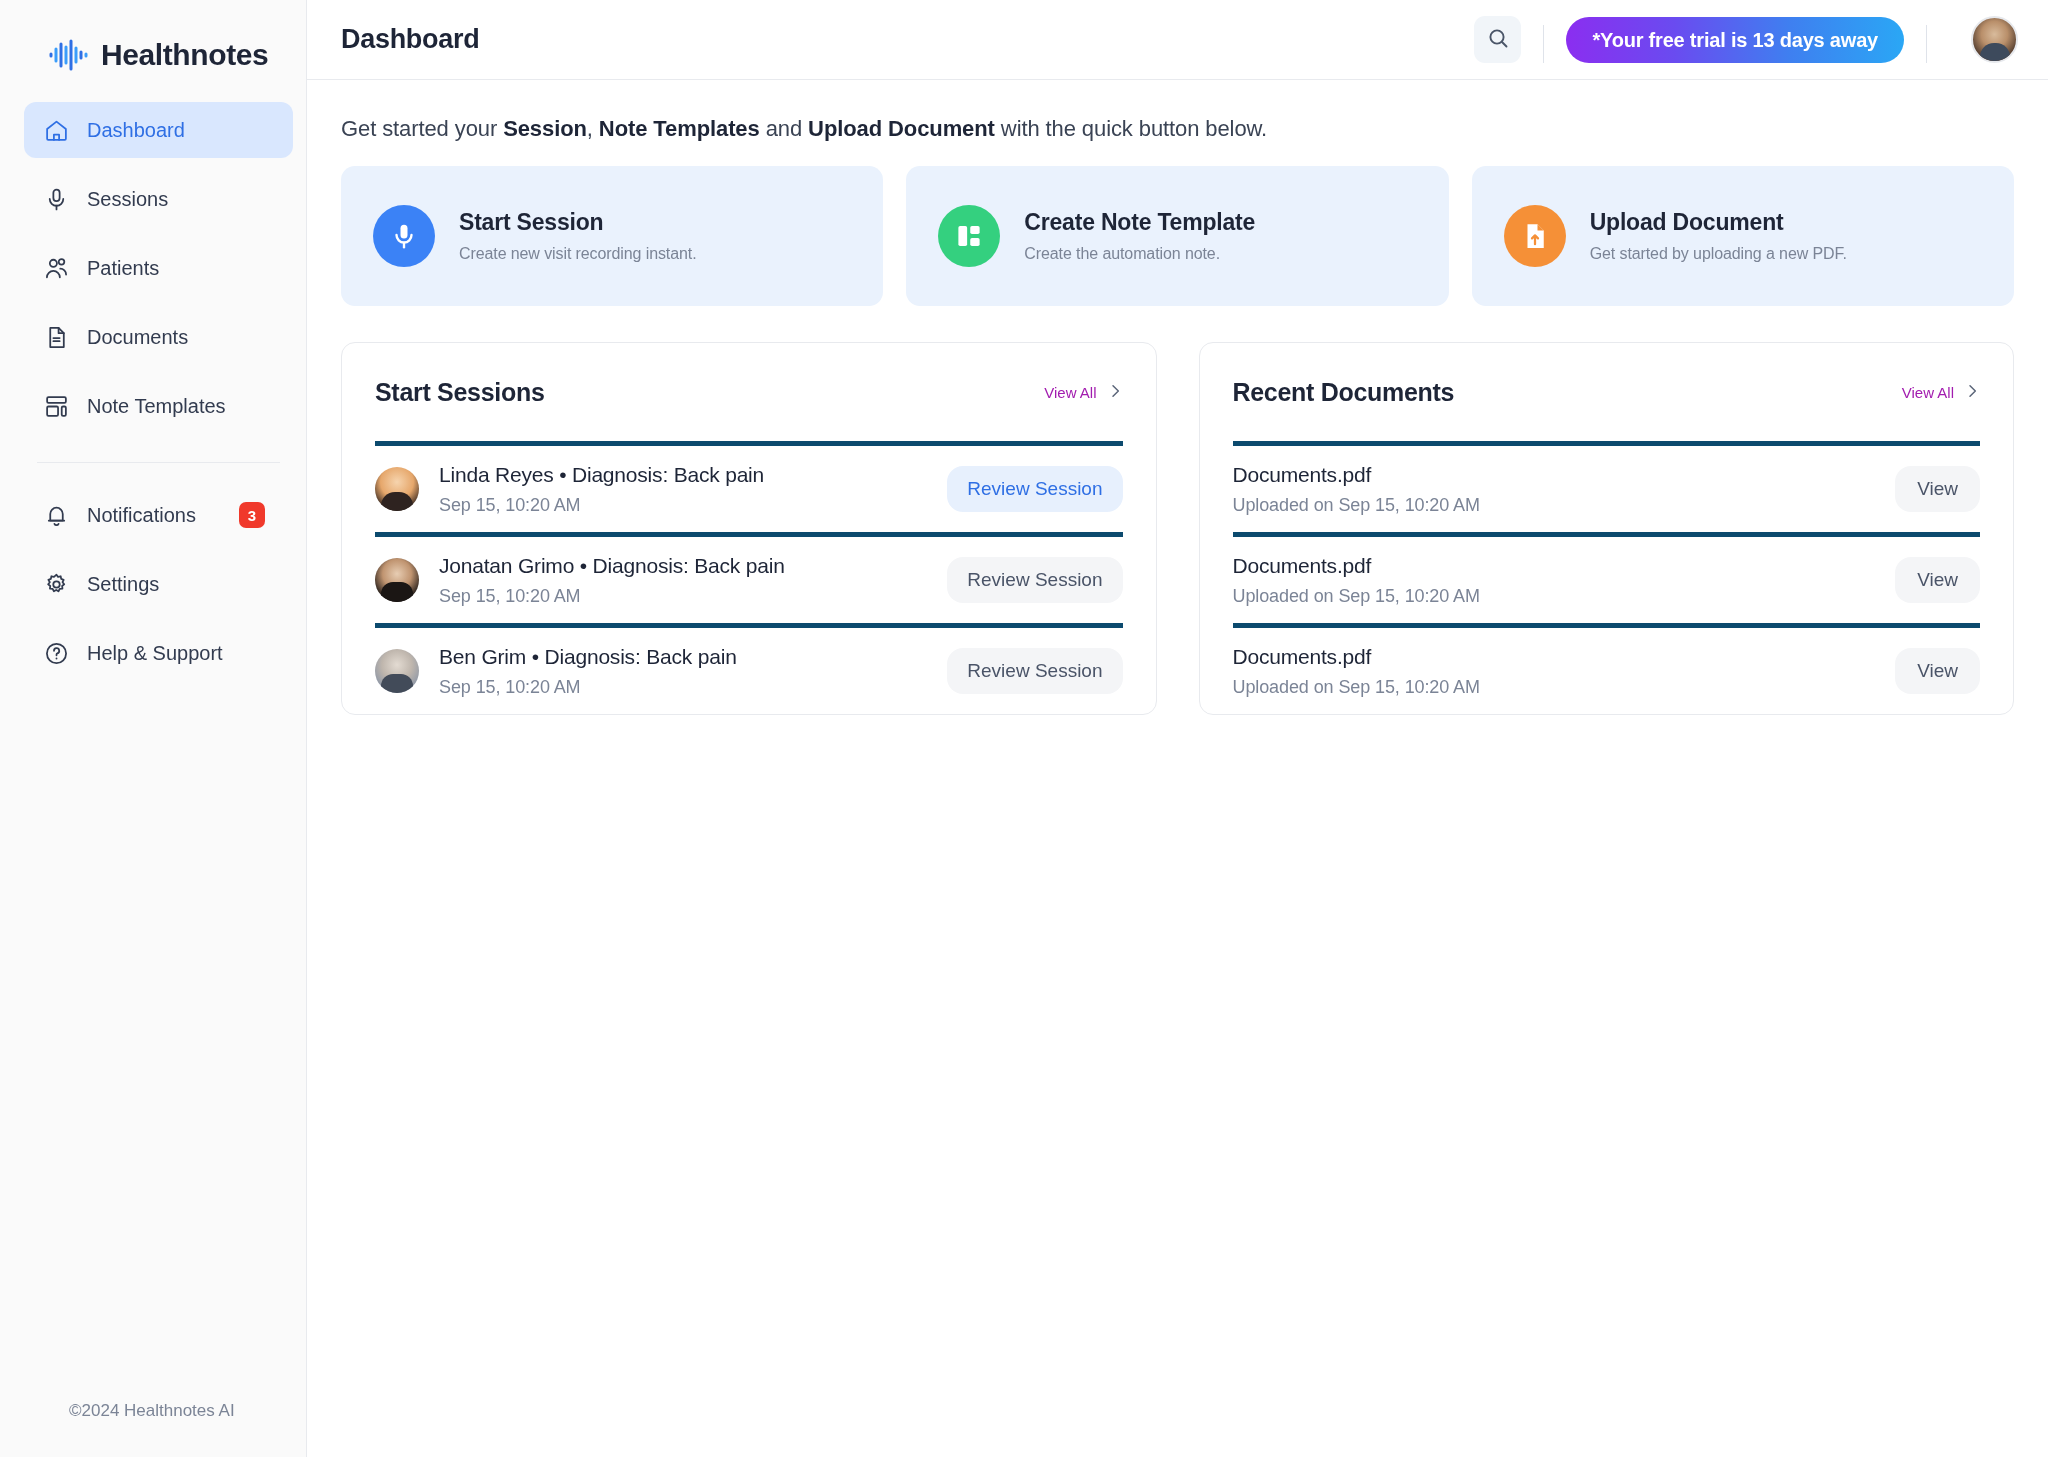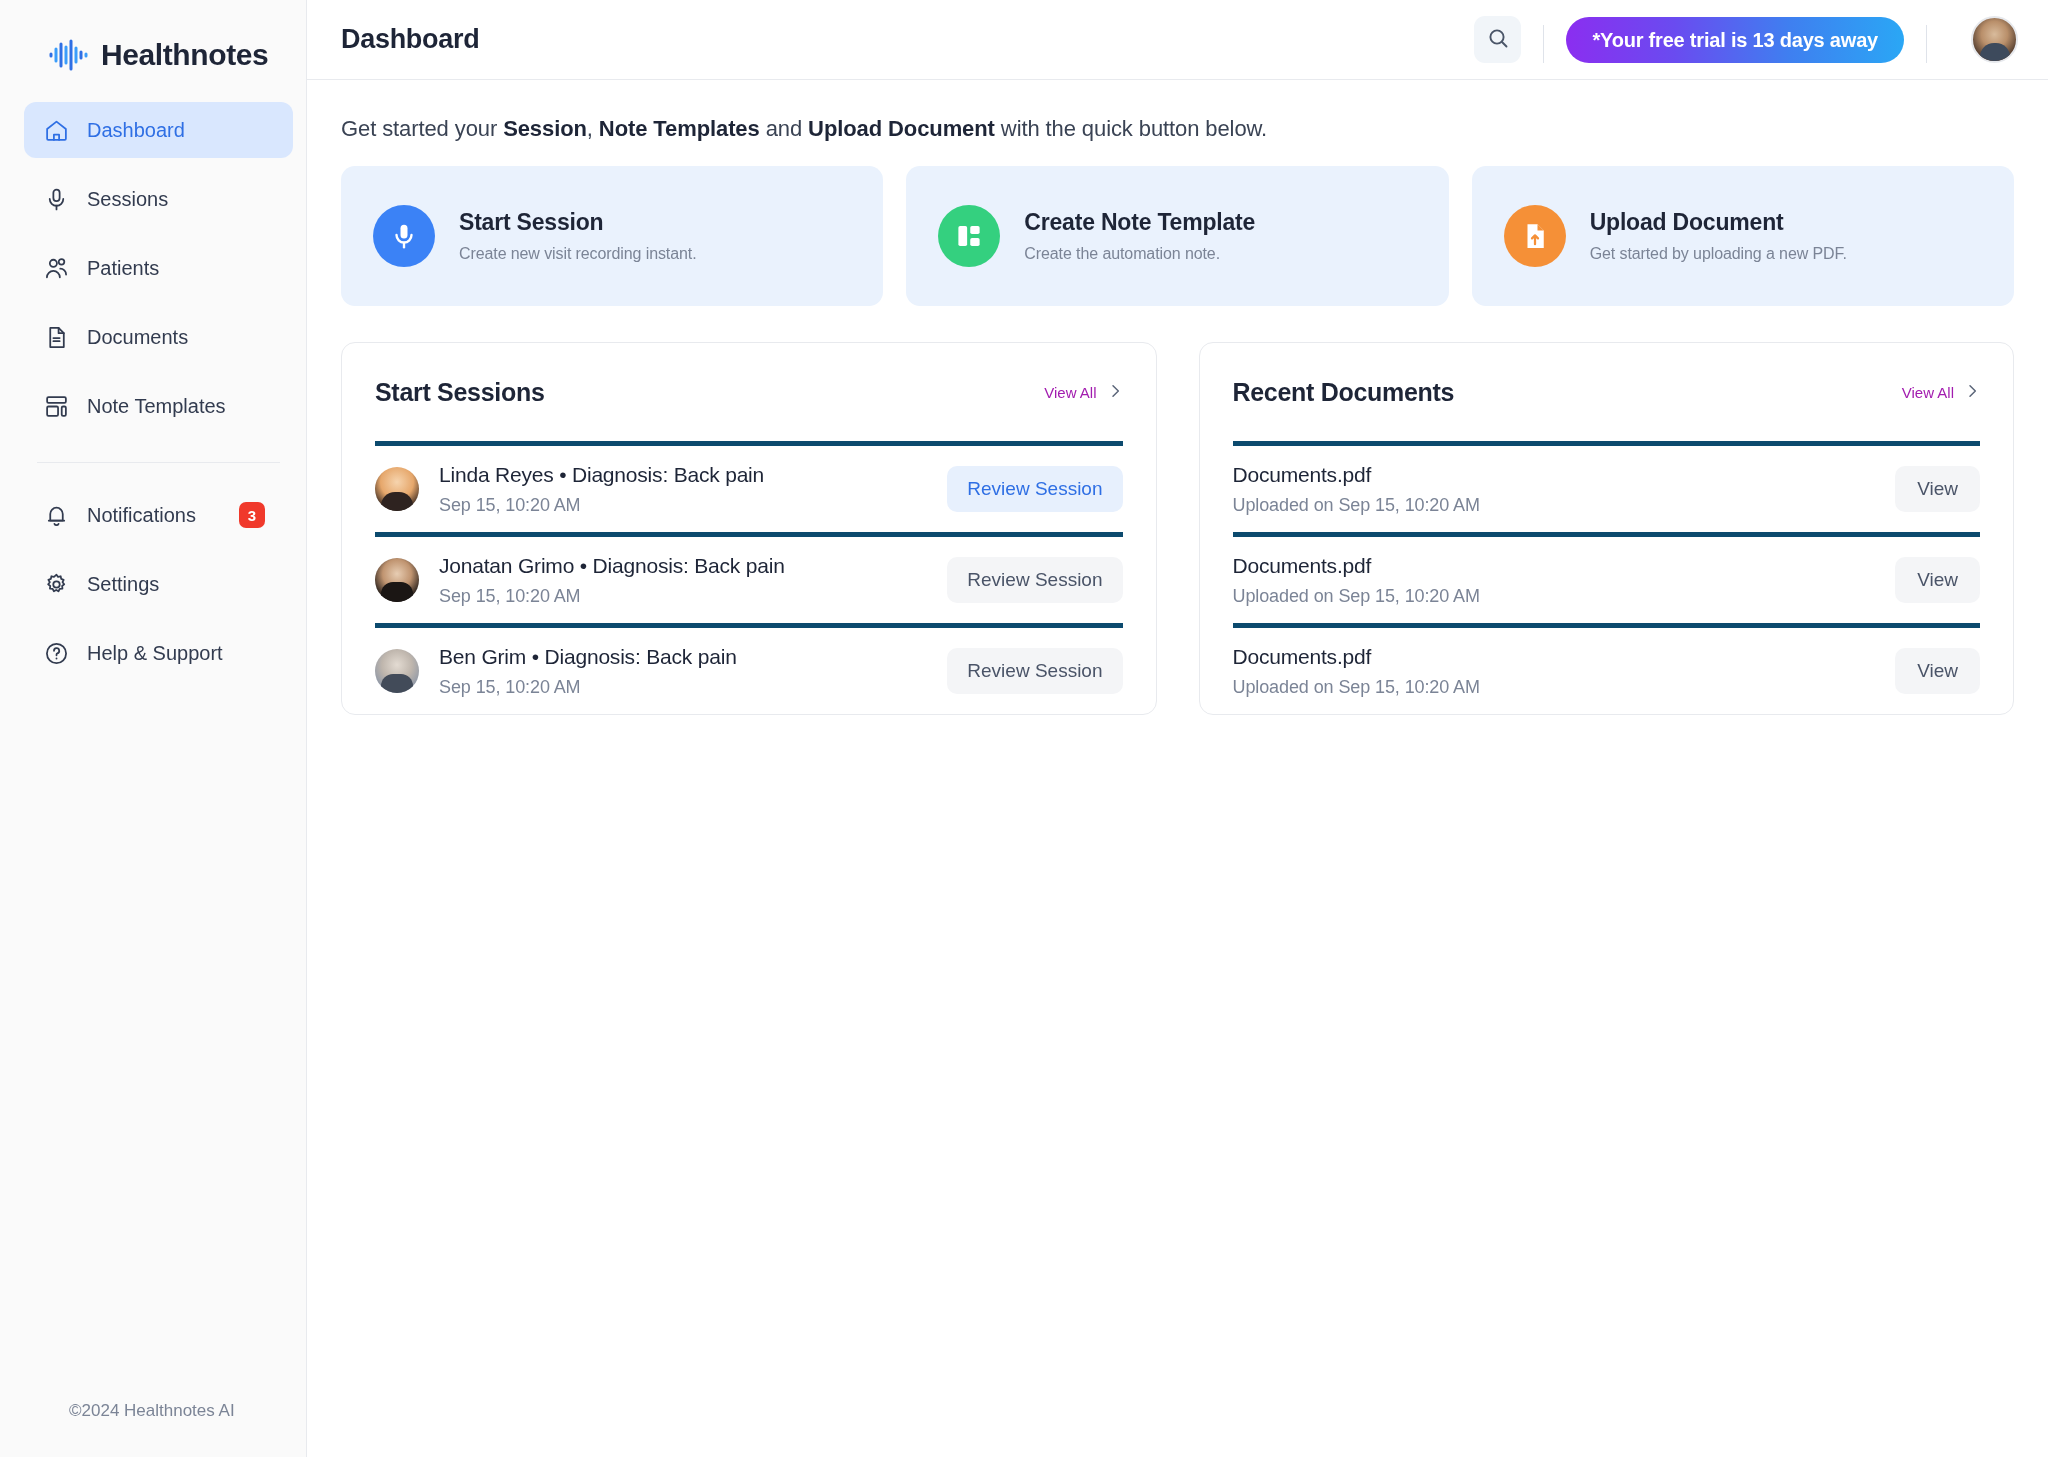--- a/index.html
+++ b/index.html
@@ -118,21 +118,21 @@
   .av1 { background: radial-gradient(circle at 50% 34%, #f6d4ae 0%, #e6a76b 45%, #3a2a22 78%, #241a16 100%); }
   .av1::after{content:"";position:absolute;left:50%;top:56%;transform:translateX(-50%);width:32px;height:24px;border-radius:14px 14px 4px 4px;background:#2e2320;}
   .av2 { background: radial-gradient(circle at 50% 36%, #e7cdb3 0%, #c09470 40%, #211b18 75%, #15110f 100%); }
   .av2::after{content:"";position:absolute;left:50%;top:54%;transform:translateX(-50%);width:32px;height:26px;border-radius:12px 12px 4px 4px;background:#1b1614;}
   .av3 { background: radial-gradient(circle at 50% 36%, #e3dbd2 0%, #bfb6ad 42%, #8e97a6 75%, #5d6775 100%); }
   .av3::after{content:"";position:absolute;left:50%;top:56%;transform:translateX(-50%);width:32px;height:24px;border-radius:12px 12px 4px 4px;background:#424b59;}
   .row-main { flex:1 1 auto; min-width:0; }
   .row-title { font-size: 21px; color:#1e2537; letter-spacing:-0.2px; margin-bottom: 8px; white-space:nowrap; }
   .row-sub { font-size: 18px; color:#7b8496; letter-spacing:-0.1px; }
   .pill-btn {
-    border:none; border-radius: 10px; height: 46px; padding: 0 20px;
+    border:none; border-radius: 16px; height: 46px; padding: 0 20px;
     font-size: 19px; cursor:pointer; background:#f4f5f7; color:#4a5468;
     font-family:"Liberation Sans", sans-serif; white-space:nowrap;
   }
   .pill-btn.primary { background:#e7f0fd; color:#2f6fe4; }
   .pill-btn.narrow { padding: 0 22px; }
 </style>
 </head>
 <body>
 
 <div class="app">

